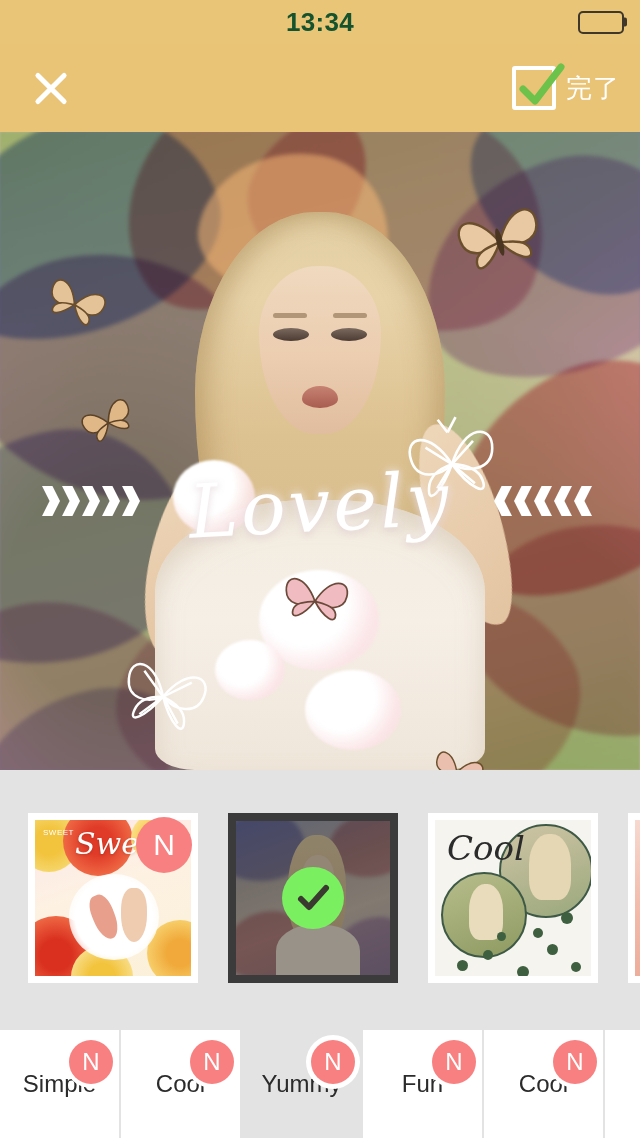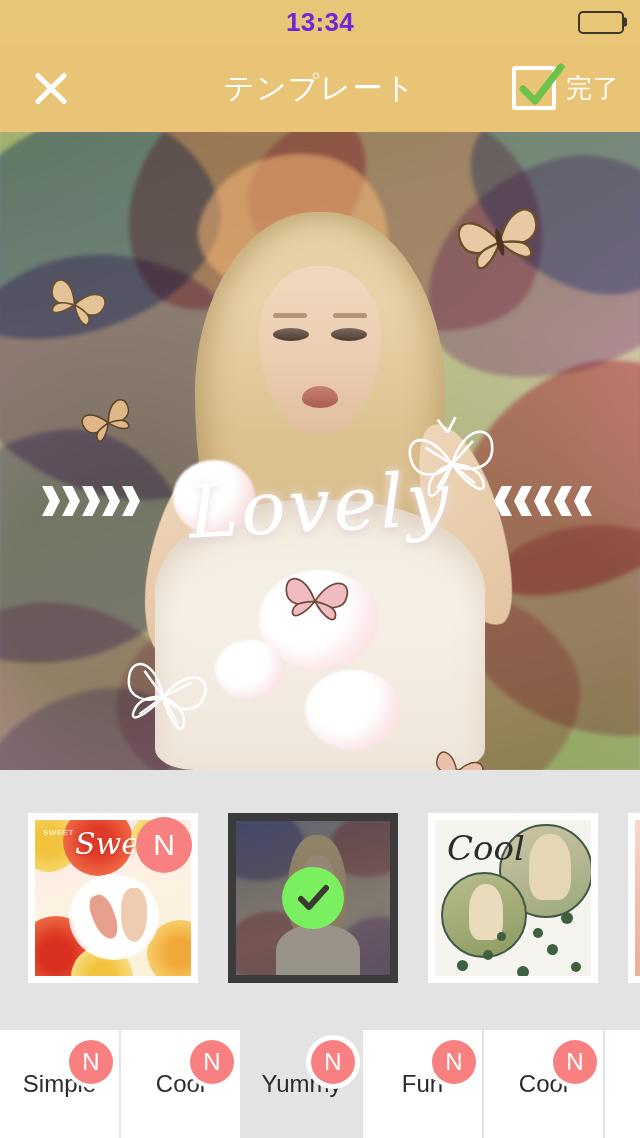--- a/index.html
+++ b/index.html
@@ -27,21 +27,21 @@
   .wifi{ width:26px; height:19px; position:relative; margin-left:2px; }
   .wifi span{ position:absolute; left:50%; transform:translateX(-50%);
     border:3.2px solid #1a1a1a; border-bottom-color:transparent;
     border-left-color:transparent; border-right-color:transparent; border-radius:50%; }
   .wifi span:nth-child(1){ width:26px; height:26px; top:2px; }
   .wifi span:nth-child(2){ width:17px; height:17px; top:7px; }
   .wifi span:nth-child(3){ width:8px;  height:8px;  top:12px; }
   .wifi b{ position:absolute; left:50%; bottom:0; transform:translateX(-50%);
     width:6px; height:6px; background:#1a1a1a; border-radius:50%; }
   .sb-time{ position:absolute; left:0; right:0; text-align:center;
-    font-size:26px; font-weight:bold; color:#6d28d9; letter-spacing:.3px; }
+    font-size:26px; font-weight:bold; color:#14532d; letter-spacing:.3px; }
   .sb-right{ margin-left:auto; display:flex; align-items:center; }
   .batt{ position:relative; width:46px; height:23px; border:2px solid #3f372a;
     border-radius:5px; padding:2px; }
   .batt-fill{ height:100%; background:#151515; border-radius:2px; }
   .batt-nub{ position:absolute; right:-5px; top:50%; transform:translateY(-50%);
     width:3px; height:9px; background:#3f372a; border-radius:0 2px 2px 0; }
 
   
   .navbar{
     position:relative; height:88px; background:#e9c477;
@@ -170,21 +170,20 @@
     <div class="sb-right">
       <span class="batt">
         <span class="batt-fill" style="width:72%"></span>
         <span class="batt-nub"></span>
       </span>
     </div>
   </div>
 
   <div class="navbar">
     <div class="nav-close"></div>
-    <div class="nav-title">テンプレート</div>
     <div class="nav-done">
       <span class="chk">
         <svg width="58" height="58" viewBox="0 0 58 58">
           <path d="M12 30 L24 42 L50 8" fill="none" stroke="#6cc24a" stroke-width="7" stroke-linecap="round" stroke-linejoin="round"></path>
         </svg>
       </span>
       <span class="done-txt">完了</span>
     </div>
   </div>
 

